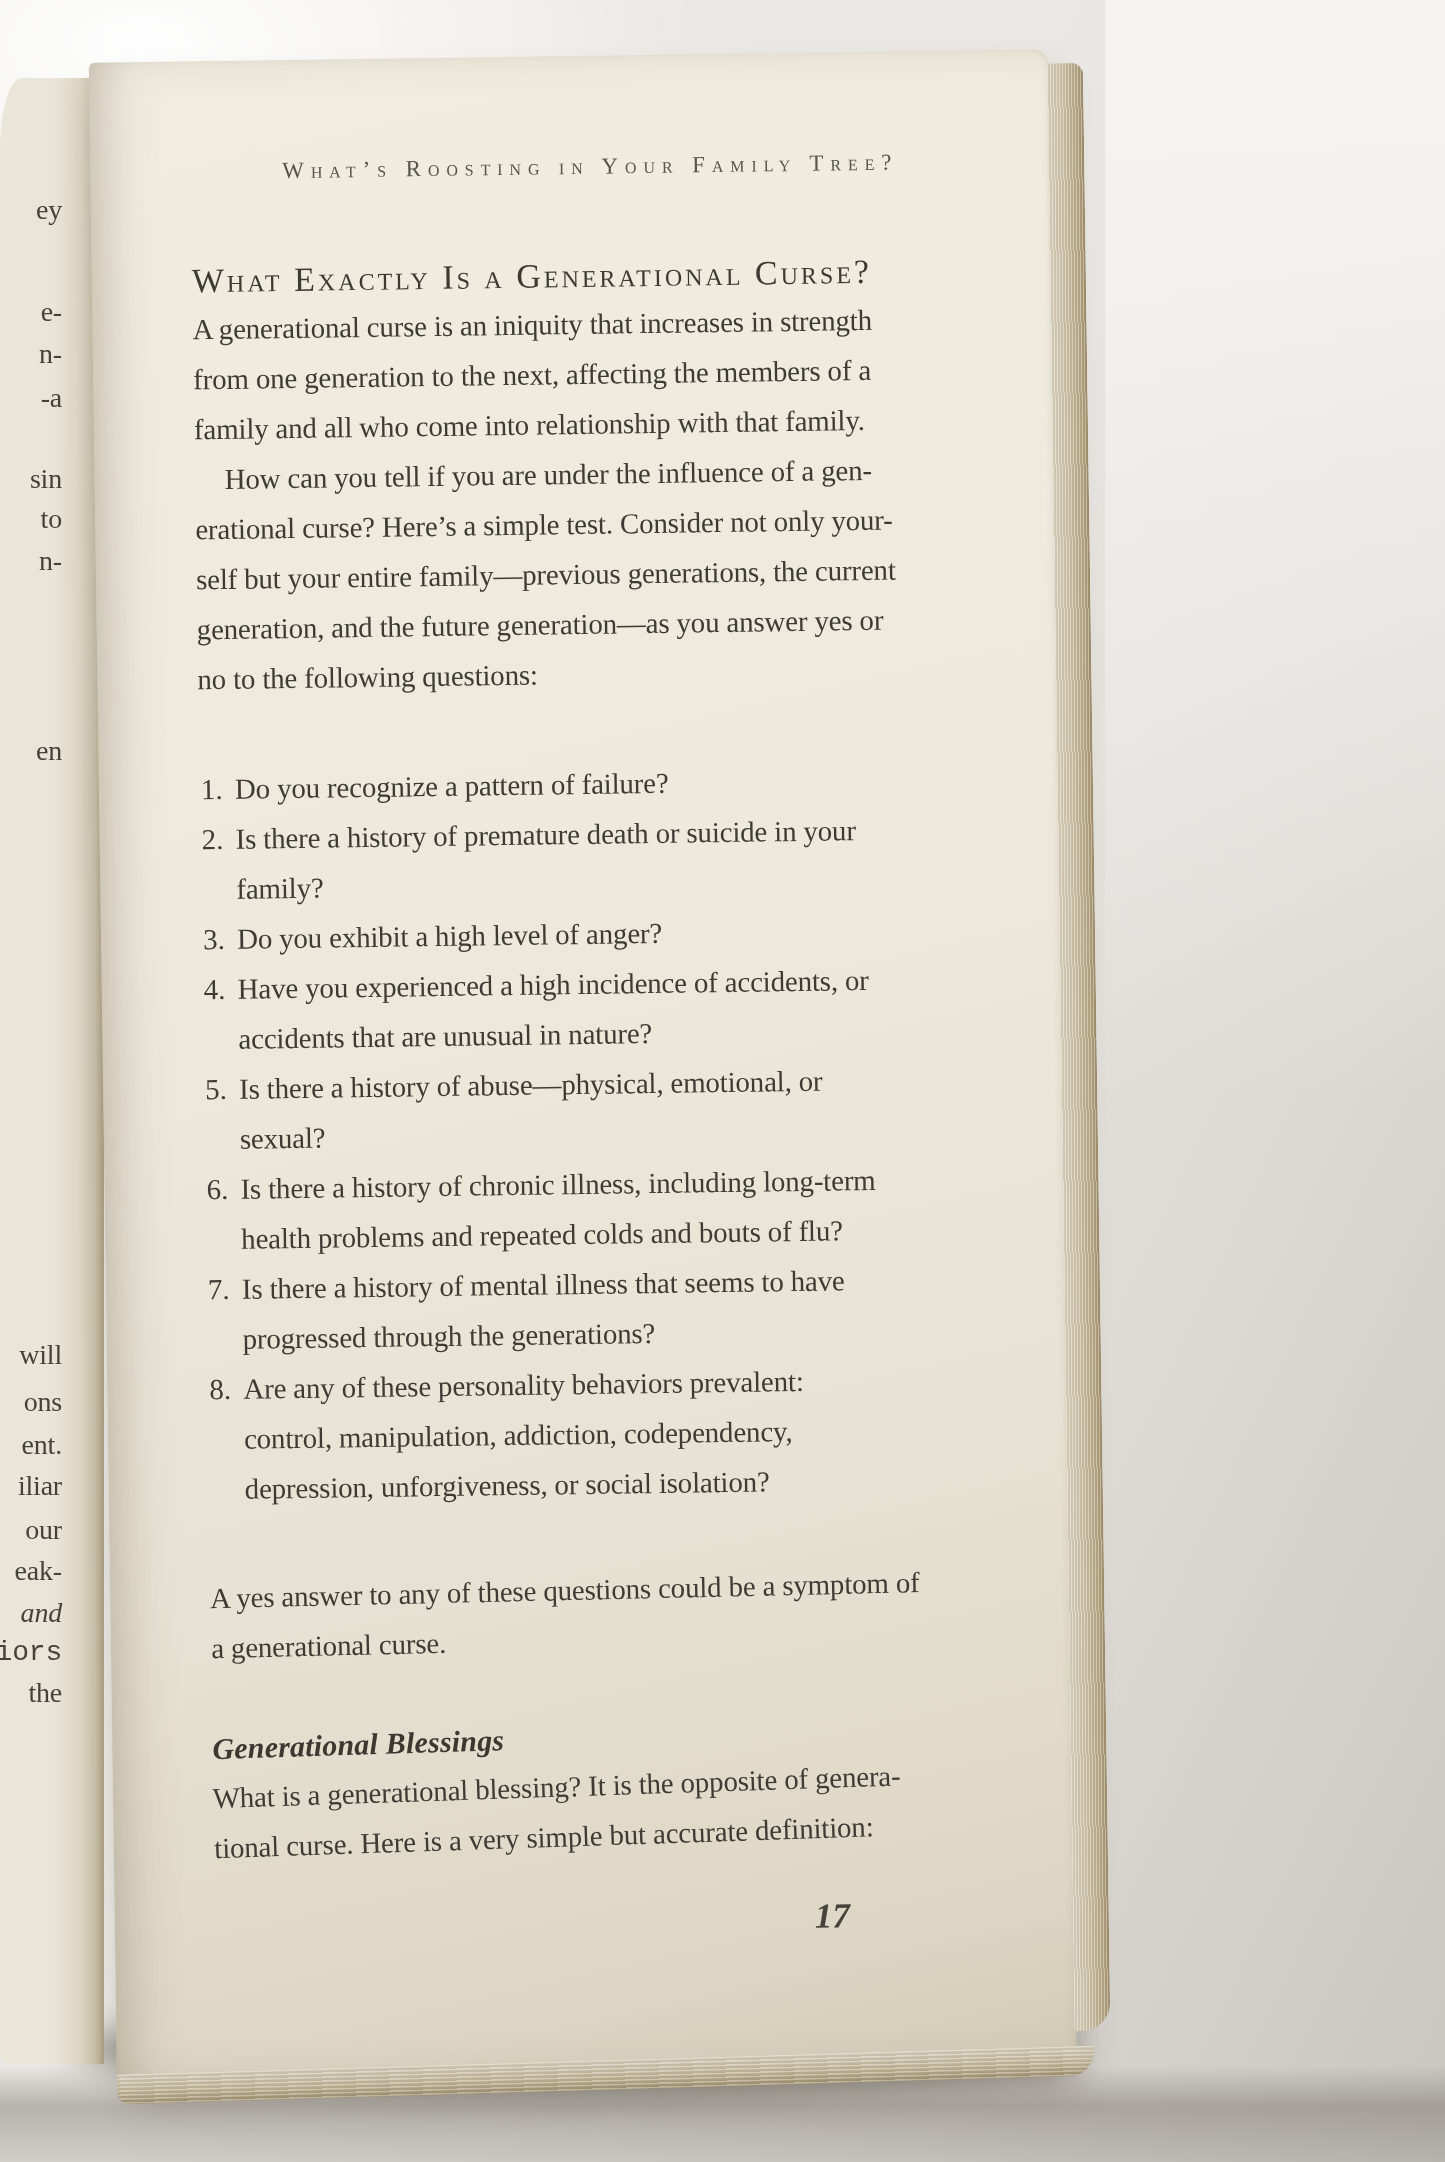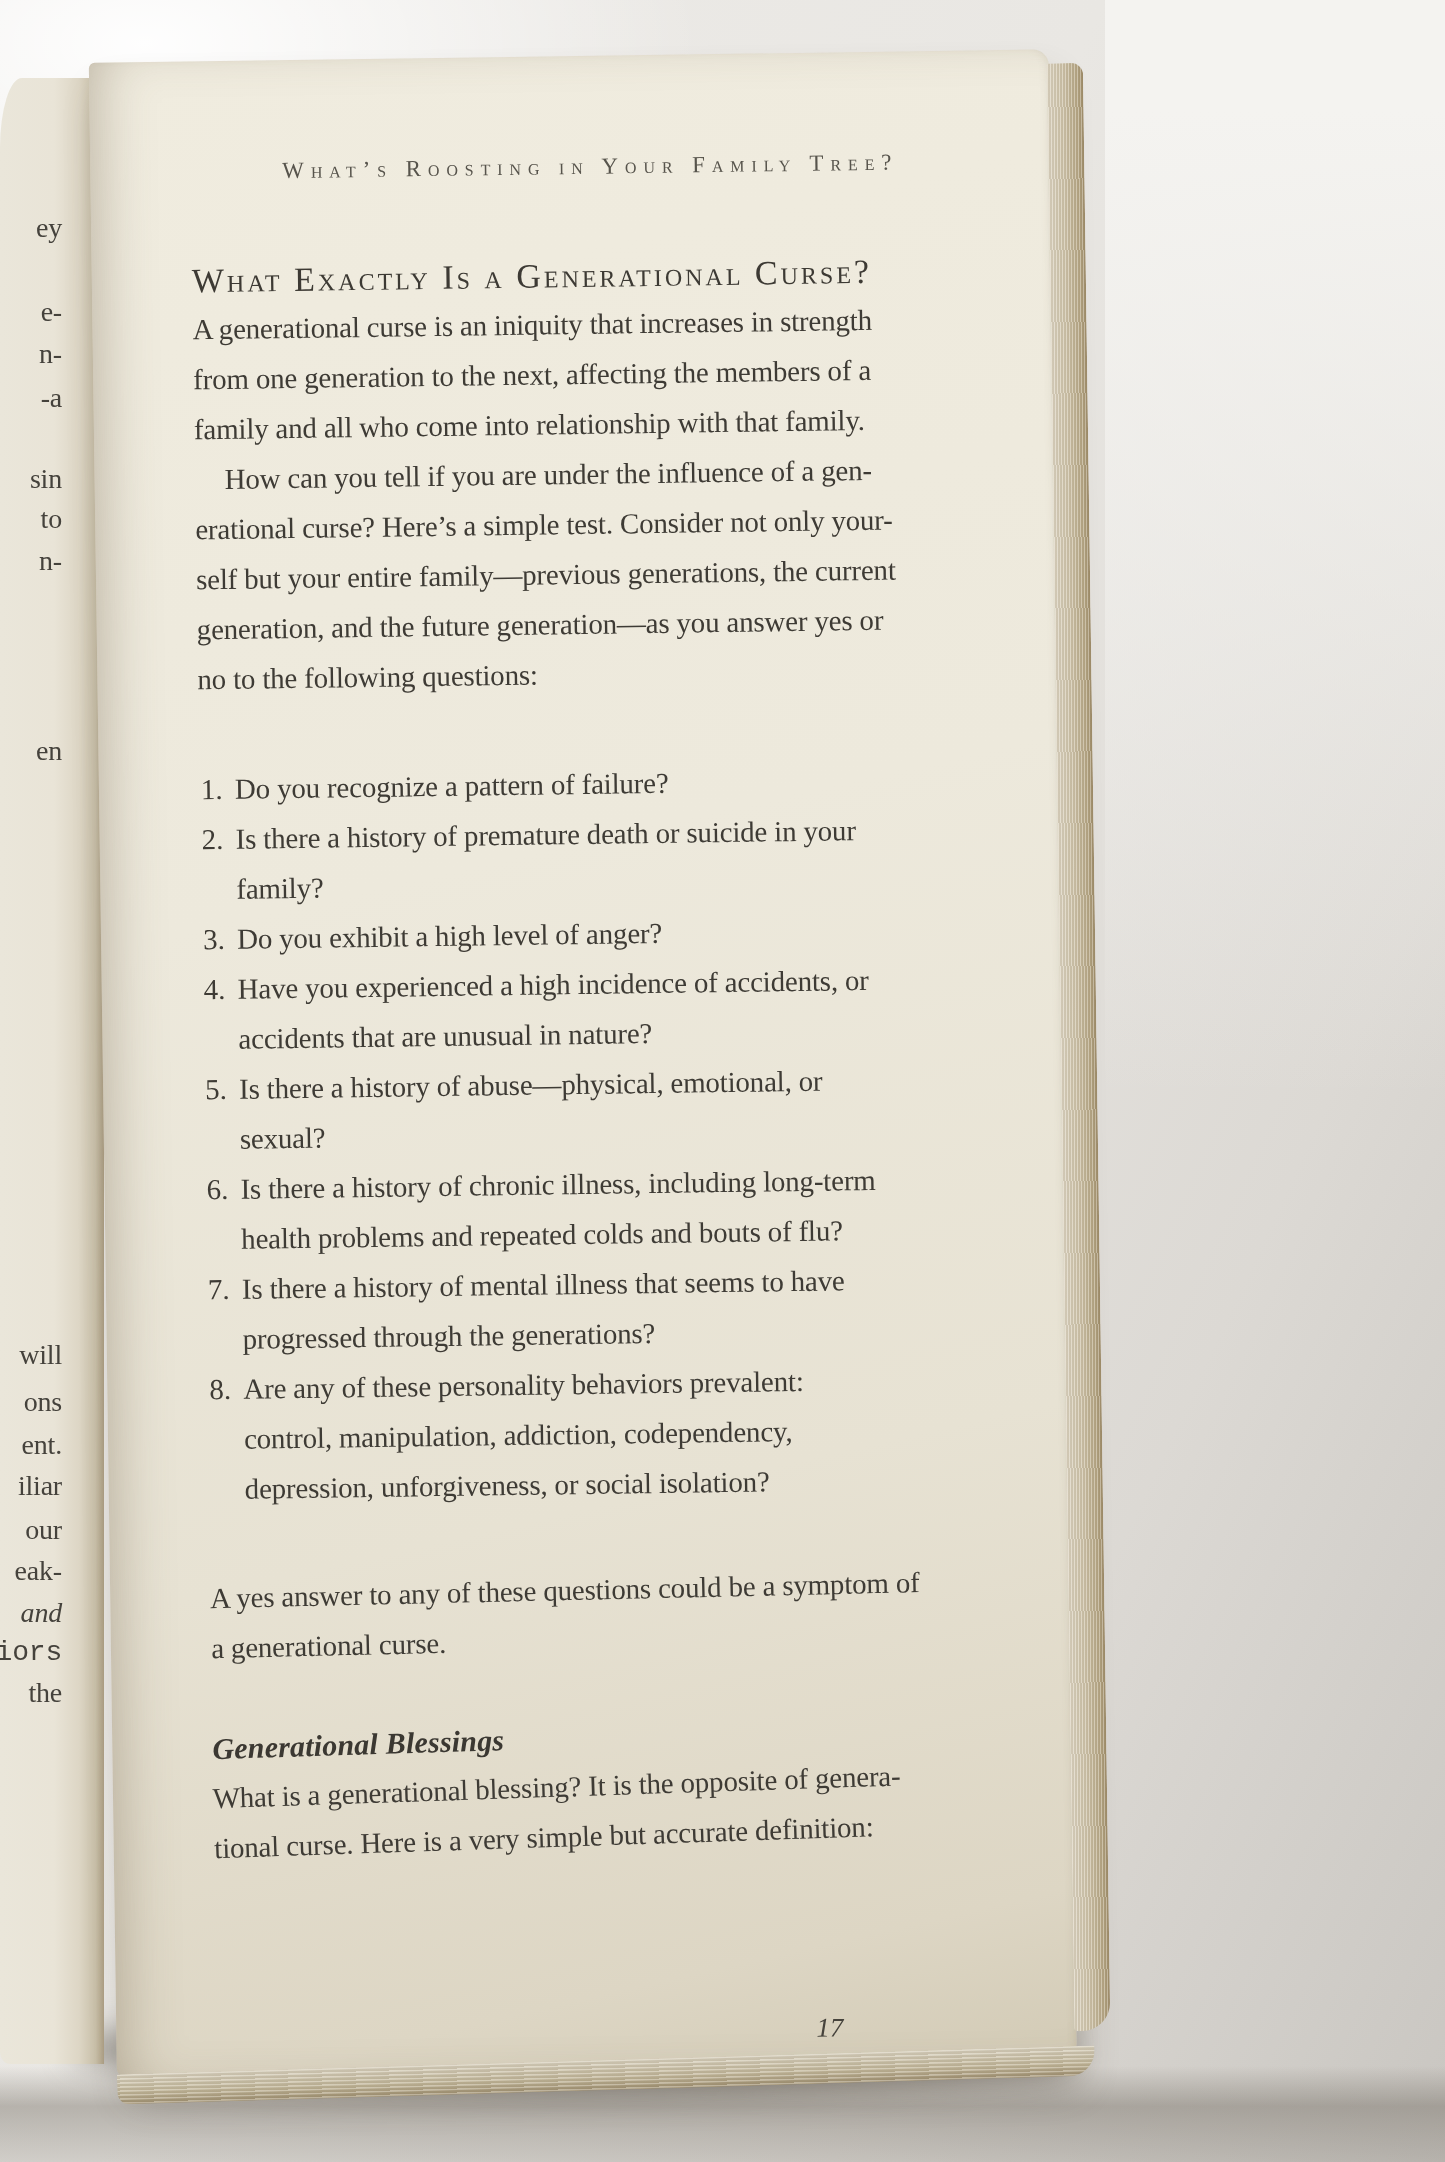--- a/index.html
+++ b/index.html
@@ -54,33 +54,33 @@
   .para2{position:absolute;top:393px;left:0;}
   .para2 .line:first-child{text-indent:30px;}
   .questions{position:absolute;top:703px;left:2px;}
   .q{display:flex;}
   .q-num{flex:0 0 34px;width:34px;font-size:29px;line-height:50px;}
   .para3{position:absolute;top:1512px;left:0;transform:rotate(-.5deg);transform-origin:0 50%;}
   .subheading{position:absolute;top:1666px;left:0;font-size:30px;line-height:44px;
     font-style:italic;font-weight:bold;color:#3b3832;margin:0;
     transform:rotate(-1deg);transform-origin:0 50%;letter-spacing:.2px;}
   .para4{position:absolute;top:1712px;left:0;transform:rotate(-1.1deg);transform-origin:0 50%;}
-  .page-number{position:absolute;top:1960px;left:600px;font-size:27px;font-style:italic;color:#46433c;}
+  .page-number{position:absolute;top:1844px;left:600px;font-size:35px;font-style:italic;color:#46433c;font-weight:bold;}
 </style>
 </head>
 <body>
 
 <div class="scene">
   <div class="right-light"></div>
   <div class="book-shadow"></div>
   <div class="floor-shadow"></div>
 
   <div class="left-page">
     <div>
-        <div class="frag" style="top: 133px; margin-left: 19px;">ey</div>
+        <div class="frag" style="top: 115px; margin-left: 19px;">ey</div>
         <div class="frag" style="top: 217px;">e-</div>
         <div class="frag" style="top: 259px;">n-</div>
         <div class="frag" style="top: 303px;">-a</div>
         <div class="frag" style="top: 384px;">sin</div>
         <div class="frag" style="top: 424px;">to</div>
         <div class="frag" style="top: 466px;">n-</div>
         <div class="frag" style="top: 656px;">en</div>
         <div class="frag" style="top: 1260px;">will</div>
         <div class="frag" style="top: 1307px; margin-left: 28px;">ons</div>
         <div class="frag" style="top: 1350px;">ent.</div>

